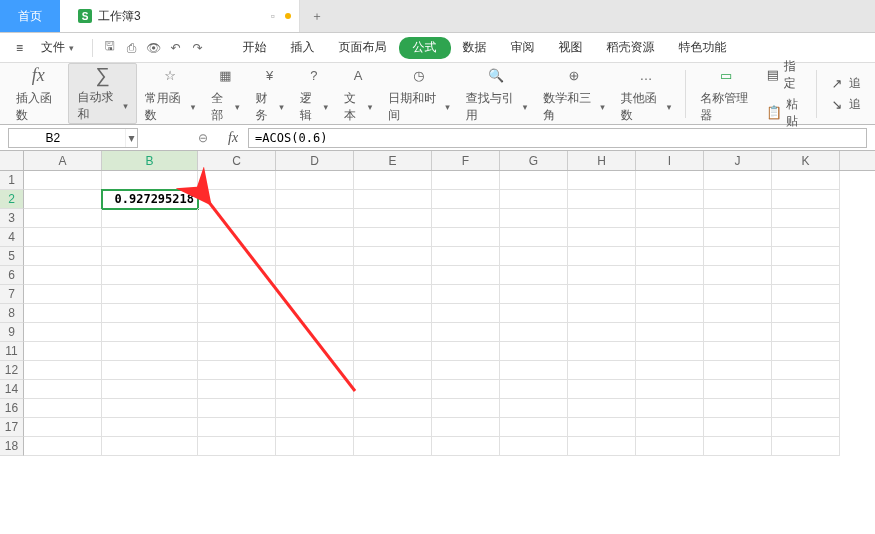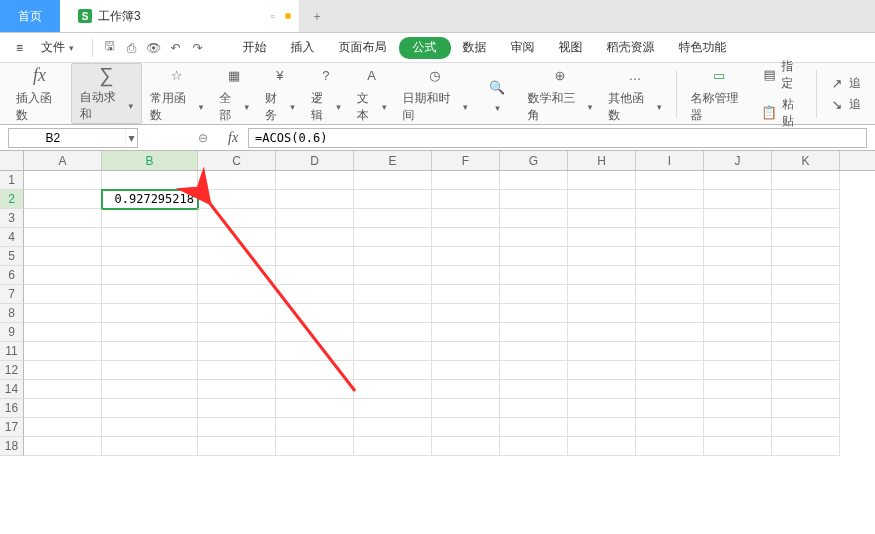--- a/index.html
+++ b/index.html
@@ -52,21 +52,21 @@
 .gridwrap { position: relative; height: calc(534px - 33px - 30px - 62px - 26px); overflow: hidden; }
 .colheads { display: flex; height: 20px; background: #f3f3f3; border-bottom: 1px solid #bbb; position: sticky; top: 0; }
 .corner { width: 24px; border-right: 1px solid #bbb; background: #f3f3f3; }
 .ch { border-right: 1px solid #ccc; display: flex; align-items: center; justify-content: center; color: #666; }
 .ch.sel { background: #d9ead3; color: #2a7; }
 .rows { }
 .row { display: flex; height: 19px; }
 .rh { width: 24px; background: #f3f3f3; border-right: 1px solid #bbb; border-bottom: 1px solid #ddd; display: flex; align-items: center; justify-content: center; color: #666; }
 .rh.sel { background: #d9ead3; color: #2a7; }
 .cell { border-right: 1px solid #e0e0e0; border-bottom: 1px solid #e0e0e0; display: flex; align-items: center; padding: 0 3px; justify-content: flex-end; font-family: monospace; font-size: 12px; color: #000; }
-.cell.active { outline: 2px solid #2ea44f; outline-offset: -1px; background: #fff; }
+.cell.active { outline: 2px solid #2ea44f; outline-offset: -1px; background: #fff; font-weight: bold; }
 
 
 .arrow-svg { position: absolute; left: 0; top: 0; pointer-events: none; }
 
 </style>
 </head>
 <body>
 
 <div class="tabbar">
   <div class="tab tab-home">
@@ -197,20 +197,21 @@
     <div class="lbl">
         <span>日期和时间</span>
         <span class="caret">▾</span>
       </div>
   </div>
   <div class="ribitem">
     <div class="rib-icon">
         <span class="glyph">🔍</span>
       </div>
     <div class="lbl">
+        <span>查找与引用</span>
         <span class="caret">▾</span>
       </div>
   </div>
   <div class="ribitem">
     <div class="rib-icon">
         <span class="glyph">⊕</span>
       </div>
     <div class="lbl">
         <span>数学和三角</span>
         <span class="caret">▾</span>

